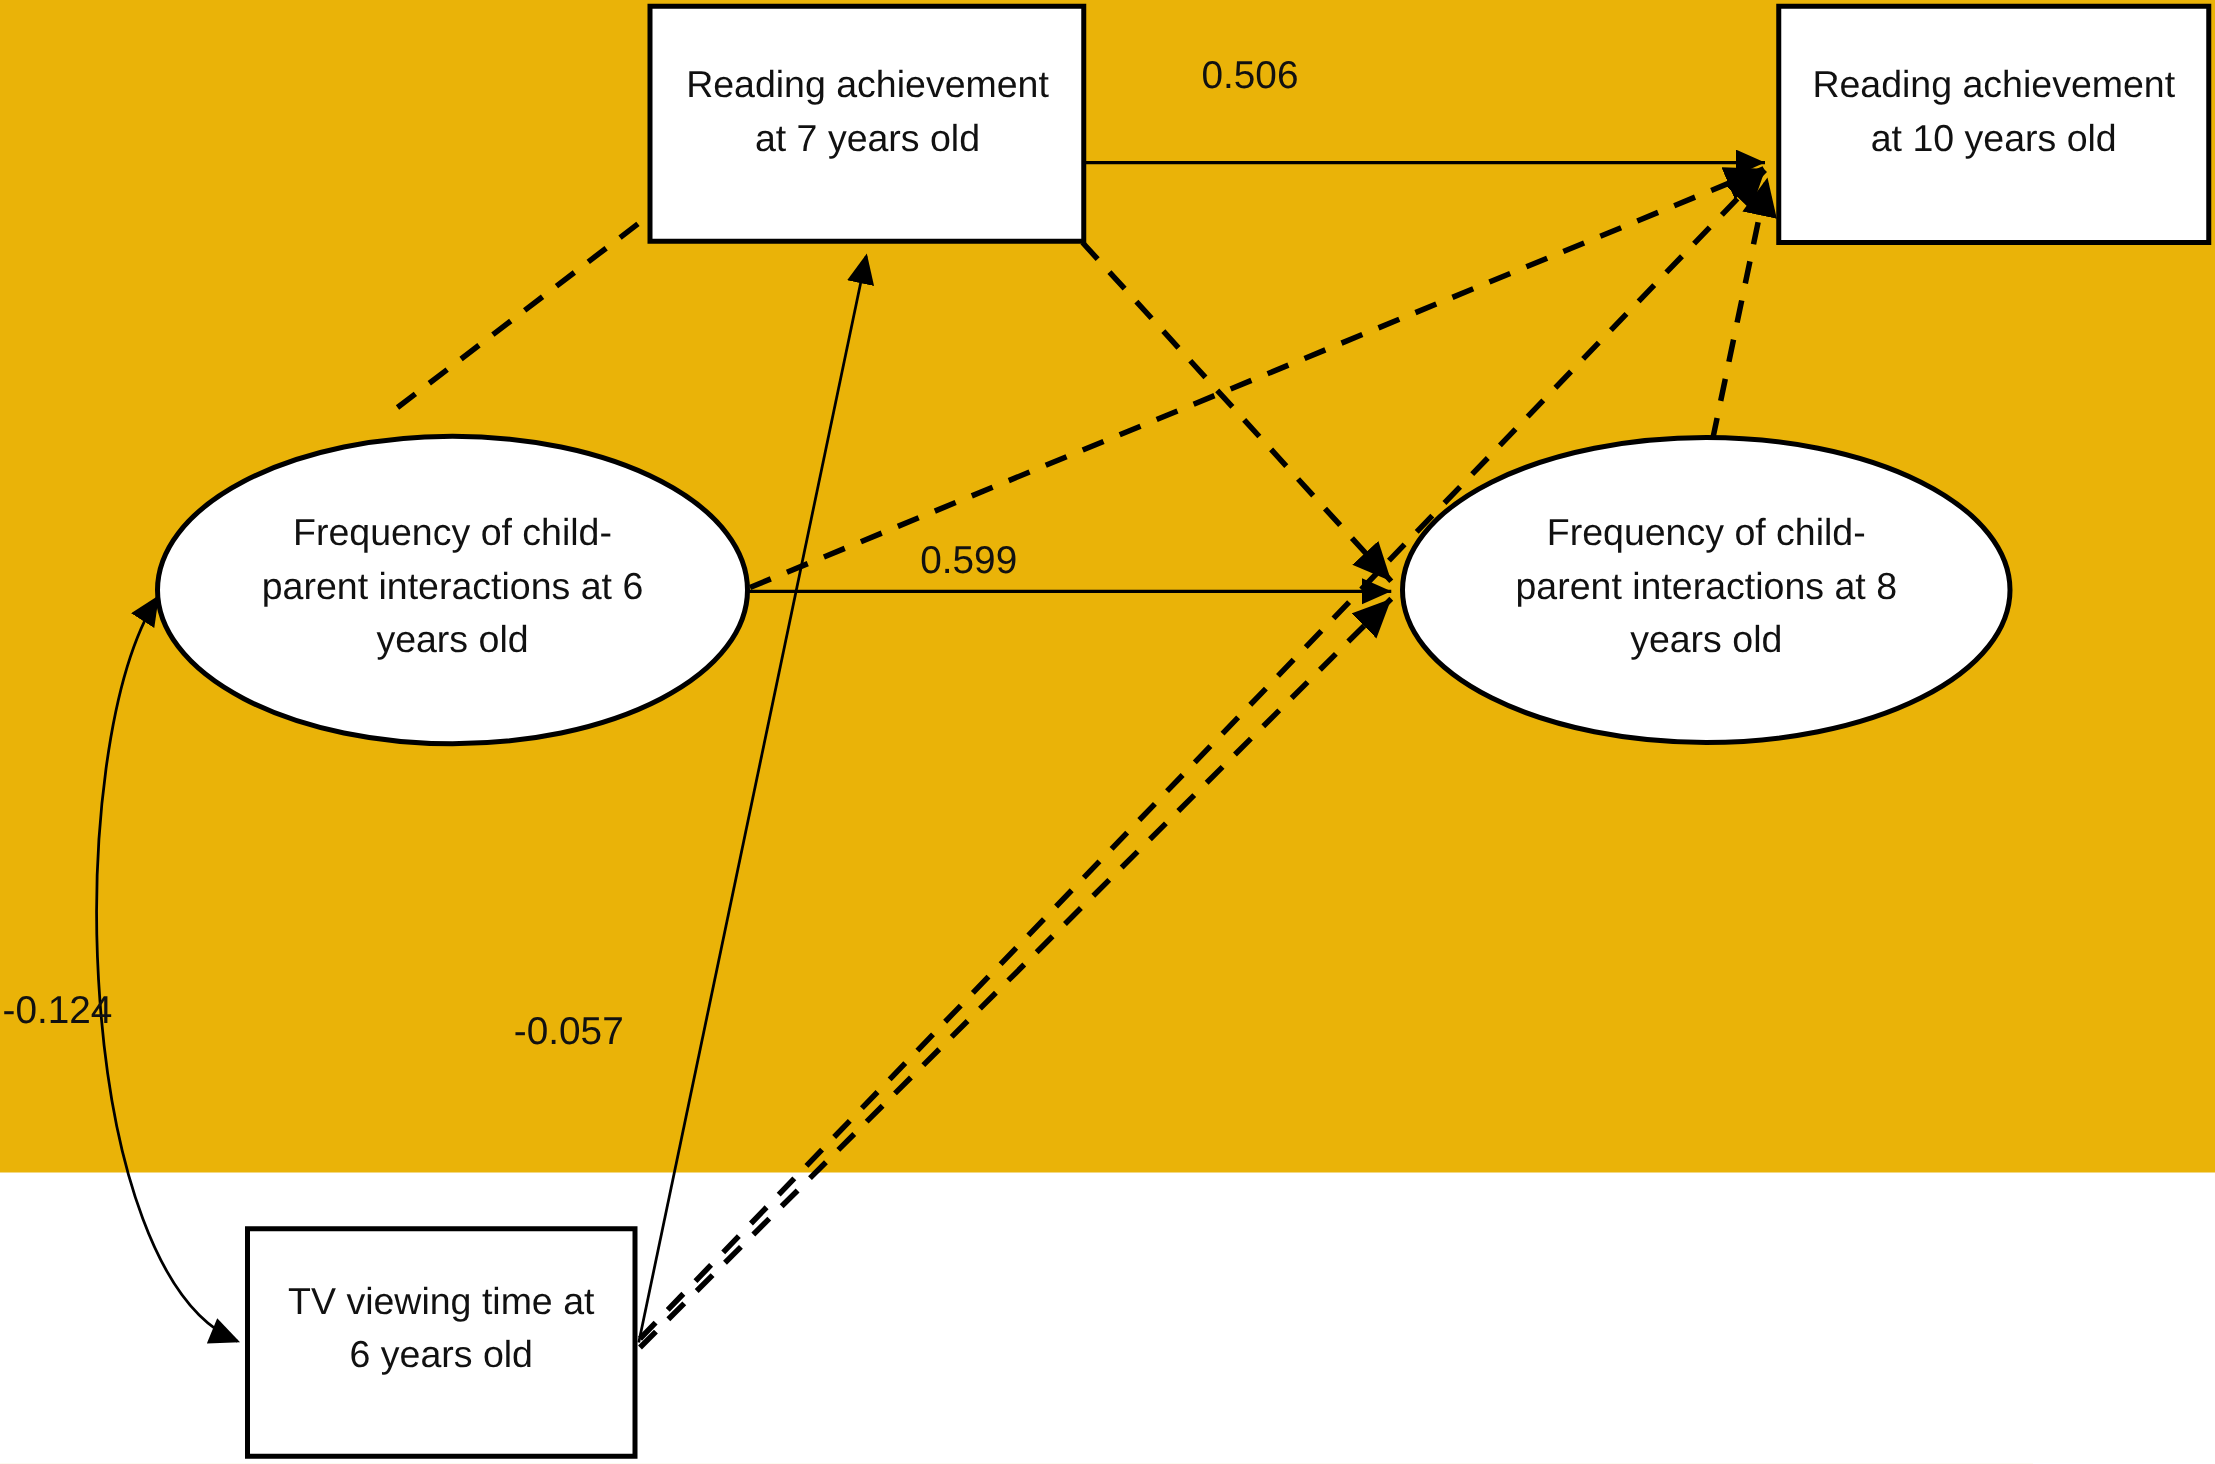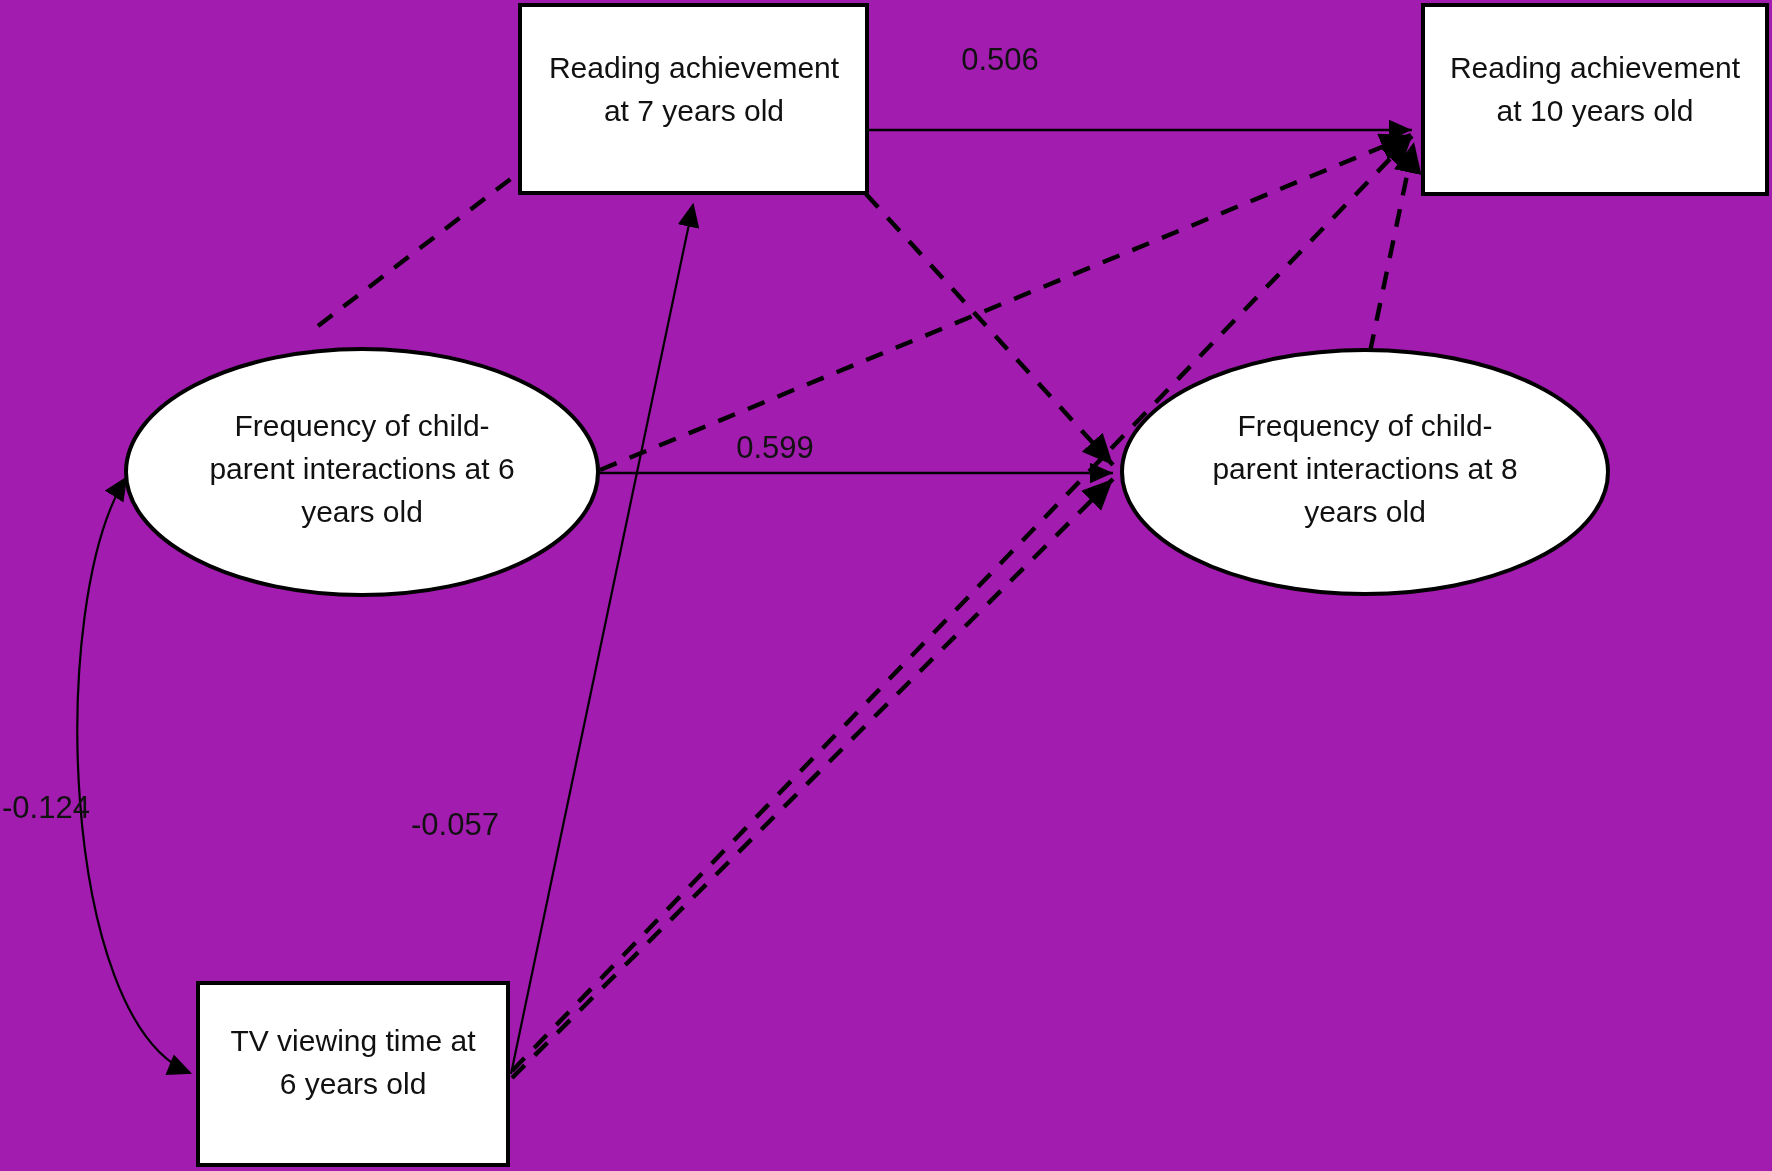--- a/index.html
+++ b/index.html
@@ -10,22 +10,22 @@
   }
   body {
     font-family: "Liberation Sans", sans-serif;
     width: 1772px;
     height: 1171px;
     overflow: hidden;
   }
   #diagram-root {
     position: relative;
     width: 1772px;
-    height: 1171px;
-    background: #a21caf;
+    height: 938px;
+    background: #eab308;
   }
   svg#path-diagram {
     position: absolute;
     top: 0;
     left: 0;
     width: 1772px;
     height: 1171px;
     display: block;
   }
   .node-shape {

